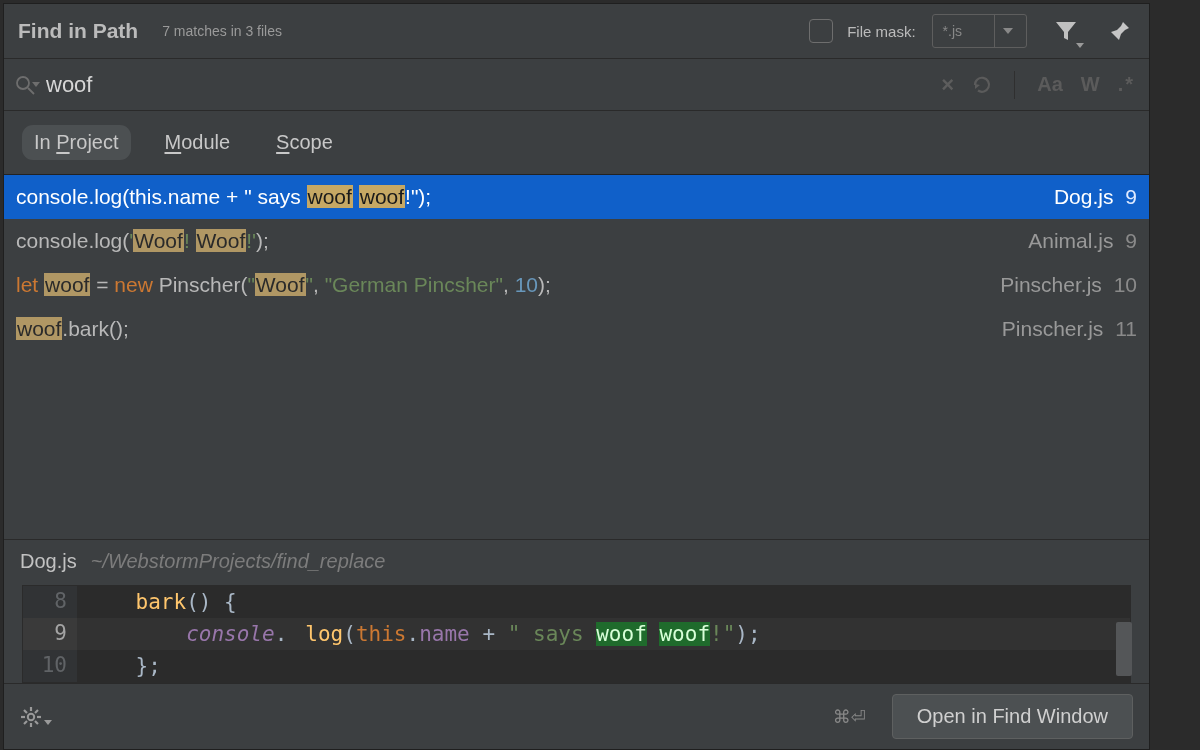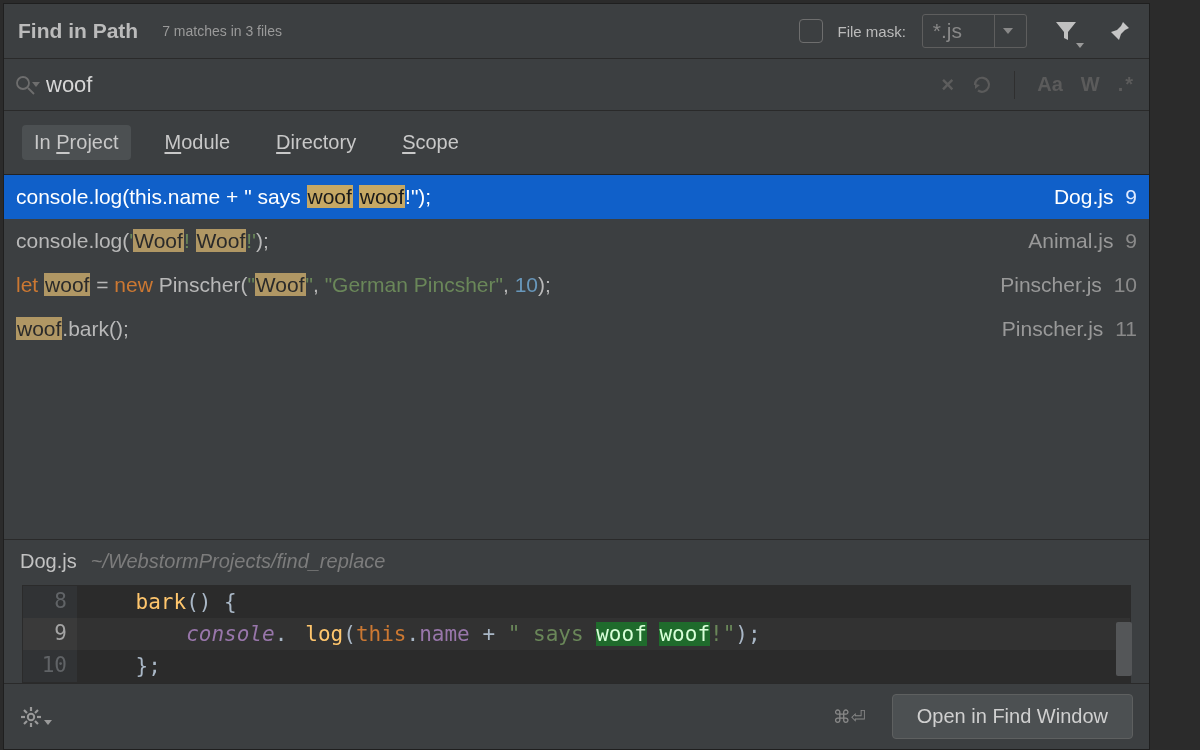--- a/index.html
+++ b/index.html
@@ -50,21 +50,21 @@
     margin: 0 6px 0 4px;
   }
   .filemask-select {
     display: flex;
     align-items: center;
     border: 1px solid #5e5e5e;
     border-radius: 3px;
     height: 34px;
     padding: 0 6px 0 10px;
     color: #888;
-    font-size: 21px;
+    font-size: 14px;
     gap: 28px;
   }
   .filemask-drop {
     width: 26px;
     height: 100%;
     display:flex;align-items:center;justify-content:center;
     border-left:1px solid #5e5e5e;
     margin-left:4px;
   }
   .header-icon {
@@ -99,21 +99,21 @@
     display:flex;
     align-items:center;
     gap:22px;
     padding: 14px 14px 14px 18px;
     border-bottom:1px solid #222;
   }
   .scope-tab {
     color:#c8c8c8;
     font-size:20px;
     padding:6px 12px;
-    border-radius:4px;
+    border-radius:11px;
     cursor:pointer;
   }
   .scope-tab.active { background:#4c5052; }
   .mn { text-decoration: underline; text-underline-offset:3px;}
   .results {
     background:#3c3f41;
     font-size:21px;
   }
   .result-row {
     display:flex;
@@ -267,21 +267,20 @@
       <span class="tool-divider"></span>
       <span class="tool-btn">Aa</span>
       <span class="tool-btn">W</span>
       <span class="tool-btn" style="letter-spacing:2px">.*</span>
     </div>
   </div>
 
   <div class="scope-tabs">
     <span class="scope-tab active">In <span class="mn">P</span>roject</span>
     <span class="scope-tab"><span class="mn">M</span>odule</span>
-    <span class="scope-tab"><span class="mn">D</span>irectory</span>
     <span class="scope-tab"><span class="mn">S</span>cope</span>
   </div>
 
   <div class="results">
     <div class="result-row selected">
       <span class="result-code">console.log(this.name + " says <span class="hl">woof</span> <span class="hl">woof</span>!");</span>
       <span class="result-file"><span class="file-name">Dog.js</span> <span class="line-no">9</span></span>
     </div>
     <div class="result-row">
       <span class="result-code">console.log(<span class="kw-string">'</span><span class="hl">Woof</span><span class="kw-string">!</span> <span class="hl">Woof</span><span class="kw-string">!'</span>);</span>

